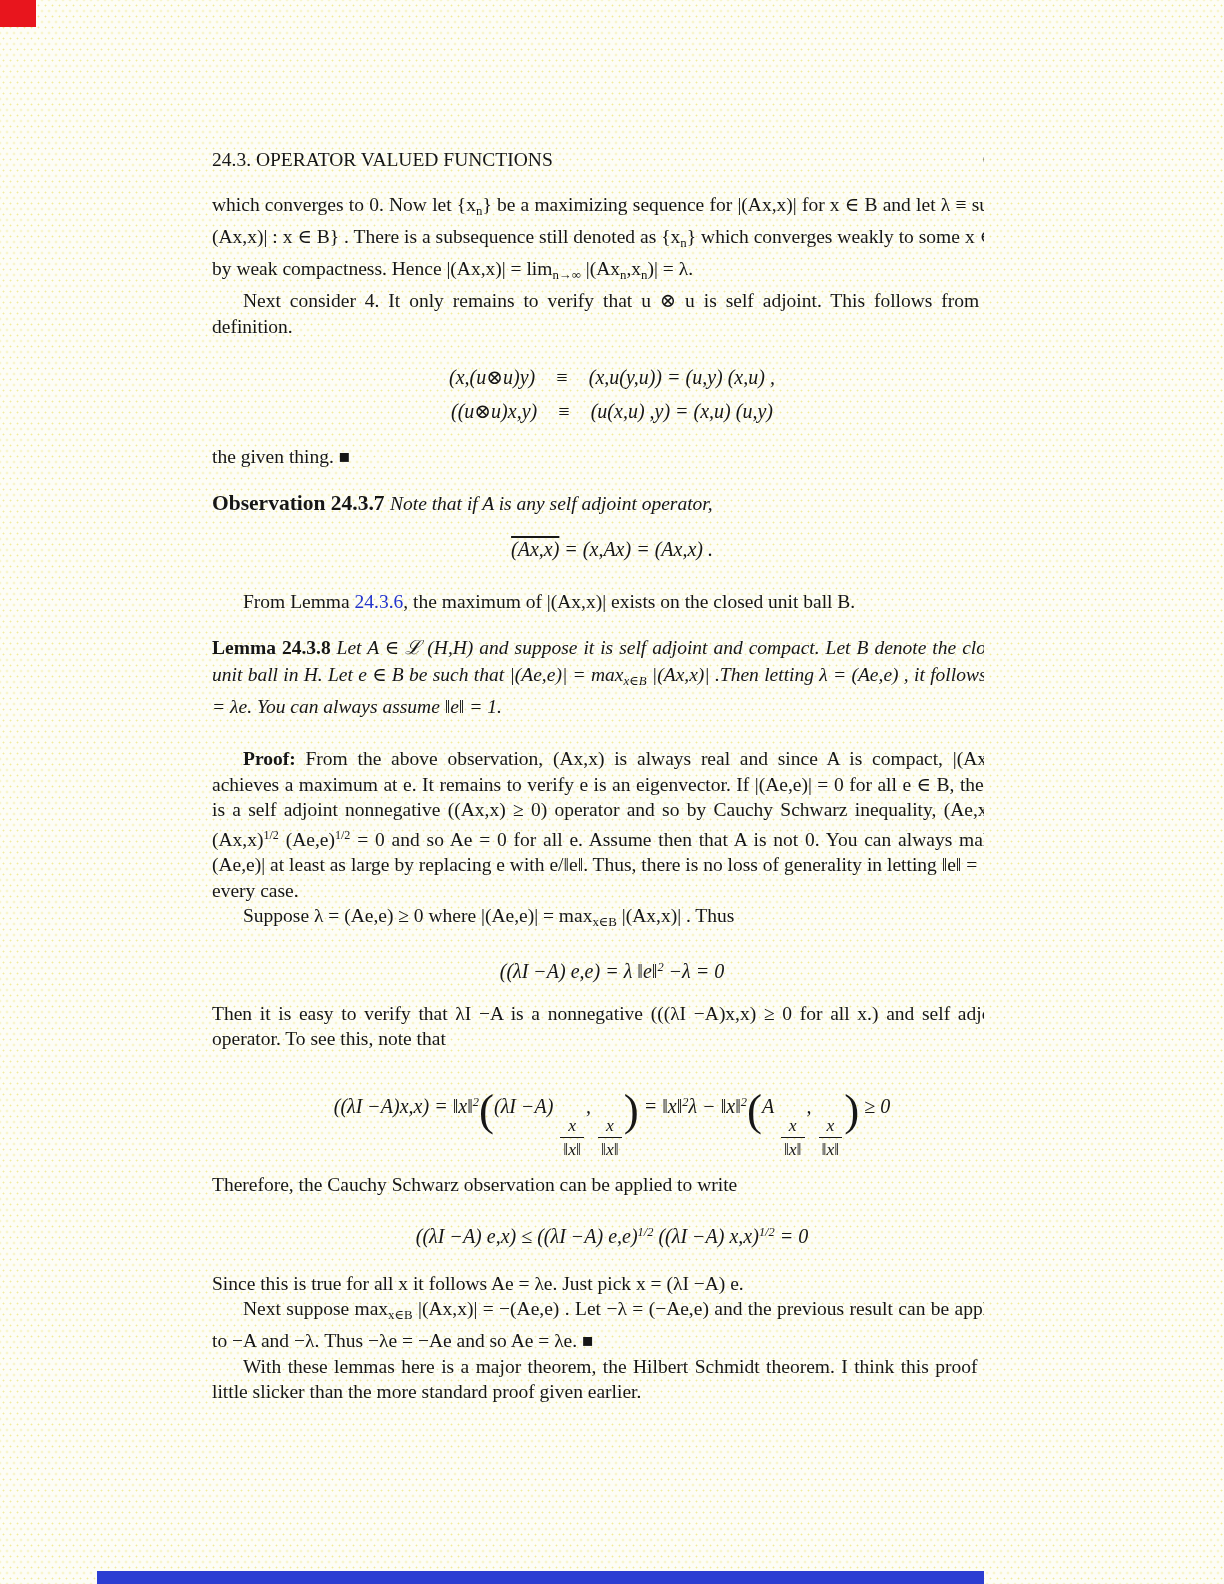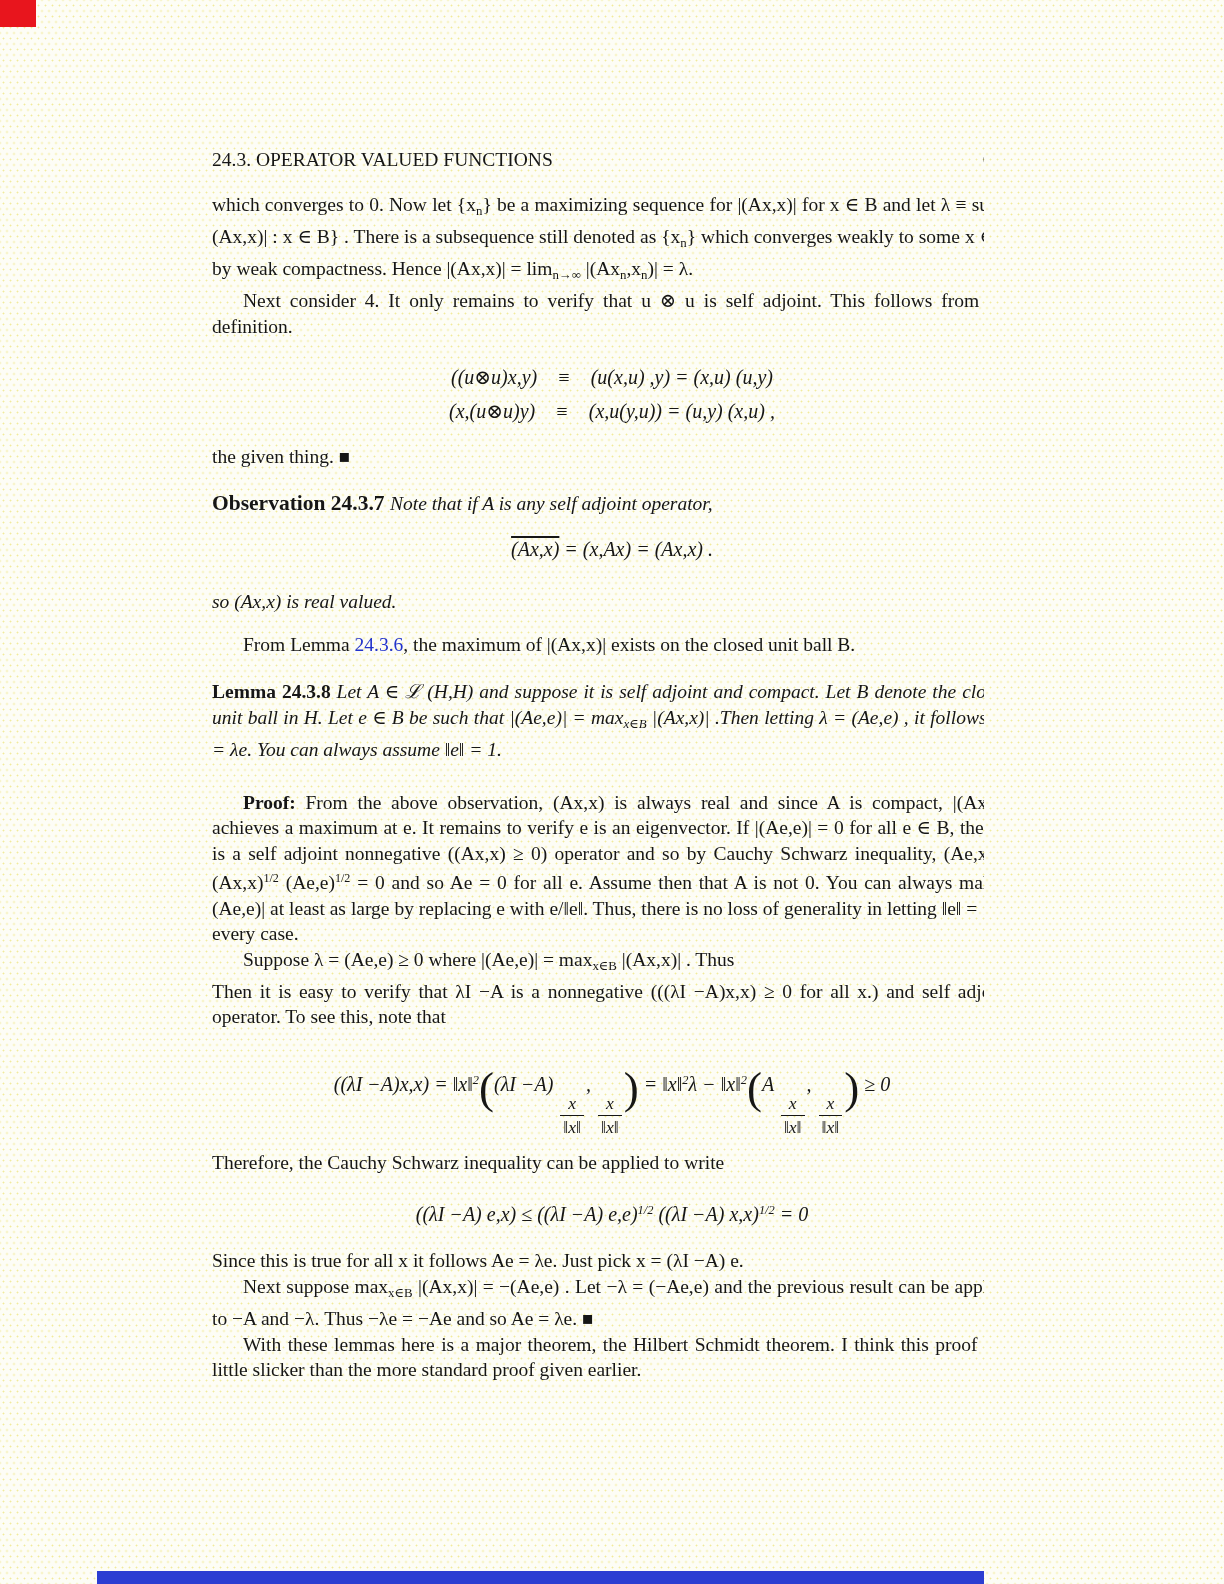--- a/index.html
+++ b/index.html
@@ -74,57 +74,57 @@
   <header class="running-head">
     <span>24.3. OPERATOR VALUED FUNCTIONS</span>
     <span>665</span>
   </header>
 
   <main class="body">
     <p><span>which converges to 0. Now let {x</span><span class="sub">n</span><span>} be a maximizing sequence for |(Ax,x)| for x ∈ B and let λ ≡ sup{|(Ax,x)| : x ∈ B} . There is a subsequence still denoted as {x</span><span class="sub">n</span><span>} which converges weakly to some x ∈ B by weak compactness. Hence |(Ax,x)| = lim</span><span class="sub">n→∞</span><span> |(Ax</span><span class="sub">n</span><span>,x</span><span class="sub">n</span><span>)| = λ.</span></p>
     <p class="indent"><span>Next consider 4. It only remains to verify that u ⊗ u is self adjoint. This follows from the definition.</span></p>
 
     <div class="eq eq1">
+      <div class="eqline"><span>(x,(u⊗u)y) ≡ (x,u(y,u)) = (u,y) (x,u) ,</span></div>
       <div class="eqline"><span>((u⊗u)x,y) ≡ (u(x,u) ,y) = (x,u) (u,y)</span></div>
-      <div class="eqline"><span>(x,(u⊗u)y) ≡ (x,u(y,u)) = (u,y) (x,u) ,</span></div>
     </div>
 
     <p><span>the given thing. </span><span class="sq">■</span></p>
 
     <p class="heading"><span class="b">Observation 24.3.7 </span><span class="i"> Note that if A is any self adjoint operator,</span></p>
 
     <div class="eq eq2"><span class="ol">(Ax,x)</span><span> = (x,Ax) = (Ax,x) .</span></div>
 
-    <p class="p4"><span class="i">so (Ax,x) is real valued.</span></p>
 
     <p class="indent p5"><span>From Lemma </span><span class="link">24.3.6</span><span>, the maximum of |(Ax,x)| exists on the closed unit ball B.</span></p>
 
     <p class="lemma"><span class="b">Lemma 24.3.8 </span><span class="i"> Let A ∈ ℒ (H,H) and suppose it is self adjoint and compact.  Let B denote the closed unit ball in H. Let e ∈ B be such that |(Ae,e)| = max</span><span class="i sub">x∈B</span><span class="i"> |(Ax,x)| .Then letting λ = (Ae,e) , it follows Ae = λe. You can always assume ‖e‖ = 1.</span></p>
 
     <p class="indent proof"><span class="b">Proof: </span><span> From the above observation, (Ax,x) is always real and since A is compact, |(Ax,x)| achieves a maximum at e. It remains to verify e is an eigenvector. If |(Ae,e)| = 0 for all e ∈ B, then A is a self adjoint nonnegative ((Ax,x) ≥ 0) operator and so by Cauchy Schwarz inequality, (Ae,x) ≤ (Ax,x)</span><span class="sup">1/2</span><span> (Ae,e)</span><span class="sup">1/2</span><span> = 0 and so Ae = 0 for all e. Assume then that A is not 0. You can always make |(Ae,e)| at least as large by replacing e with e/‖e‖. Thus, there is no loss of generality in letting ‖e‖ = 1 in every case.</span></p>
     <p class="indent"><span>Suppose λ = (Ae,e) ≥ 0 where |(Ae,e)| = max</span><span class="sub">x∈B</span><span> |(Ax,x)| . Thus</span></p>
 
+    <div class="eq eq3"><span>((λI −A) e,e) = λ ‖e‖</span><span class="sup">2</span><span> −λ = 0</span></div>
 
     <p><span>Then it is easy to verify that λI −A is a nonnegative (((λI −A)x,x) ≥ 0 for all x.) and self adjoint operator. To see this, note that</span></p>
 
     <div class="eq eq4"><span>((λI −A)x,x) = ‖x‖</span><span class="sup">2</span><span class="big">(</span><span>(λI −A) </span><span class="frac">
           <span class="num">x</span>
           <span class="den">‖x‖</span>
         </span><span>, </span><span class="frac">
           <span class="num">x</span>
           <span class="den">‖x‖</span>
         </span><span class="big">)</span><span> = ‖x‖</span><span class="sup">2</span><span>λ − ‖x‖</span><span class="sup">2</span><span class="big">(</span><span>A </span><span class="frac">
           <span class="num">x</span>
           <span class="den">‖x‖</span>
         </span><span>, </span><span class="frac">
           <span class="num">x</span>
           <span class="den">‖x‖</span>
         </span><span class="big">)</span><span> ≥ 0</span></div>
 
-    <p><span>Therefore, the Cauchy Schwarz inequality can be applied to write</span></p>
+    <p><span>Therefore, the Cauchy Schwarz observation can be applied to write</span></p>
 
     <div class="eq eq5"><span>((λI −A) e,x) ≤ ((λI −A) e,e)</span><span class="sup">1/2</span><span> ((λI −A) x,x)</span><span class="sup">1/2</span><span> = 0</span></div>
 
     <p><span>Since this is true for all x it follows Ae = λe. Just pick x = (λI −A) e.</span></p>
     <p class="indent"><span>Next suppose max</span><span class="sub">x∈B</span><span> |(Ax,x)| = −(Ae,e) . Let  −λ = (−Ae,e) and the previous result can be applied to −A and −λ. Thus −λe = −Ae and so Ae = λe. </span><span class="sq">■</span></p>
     <p class="indent"><span>With these lemmas here is a major theorem, the Hilbert Schmidt theorem. I think this proof is a little slicker than the more standard proof given earlier.</span></p>
   </main>
 
   <div class="bottom-bar"></div>
 

